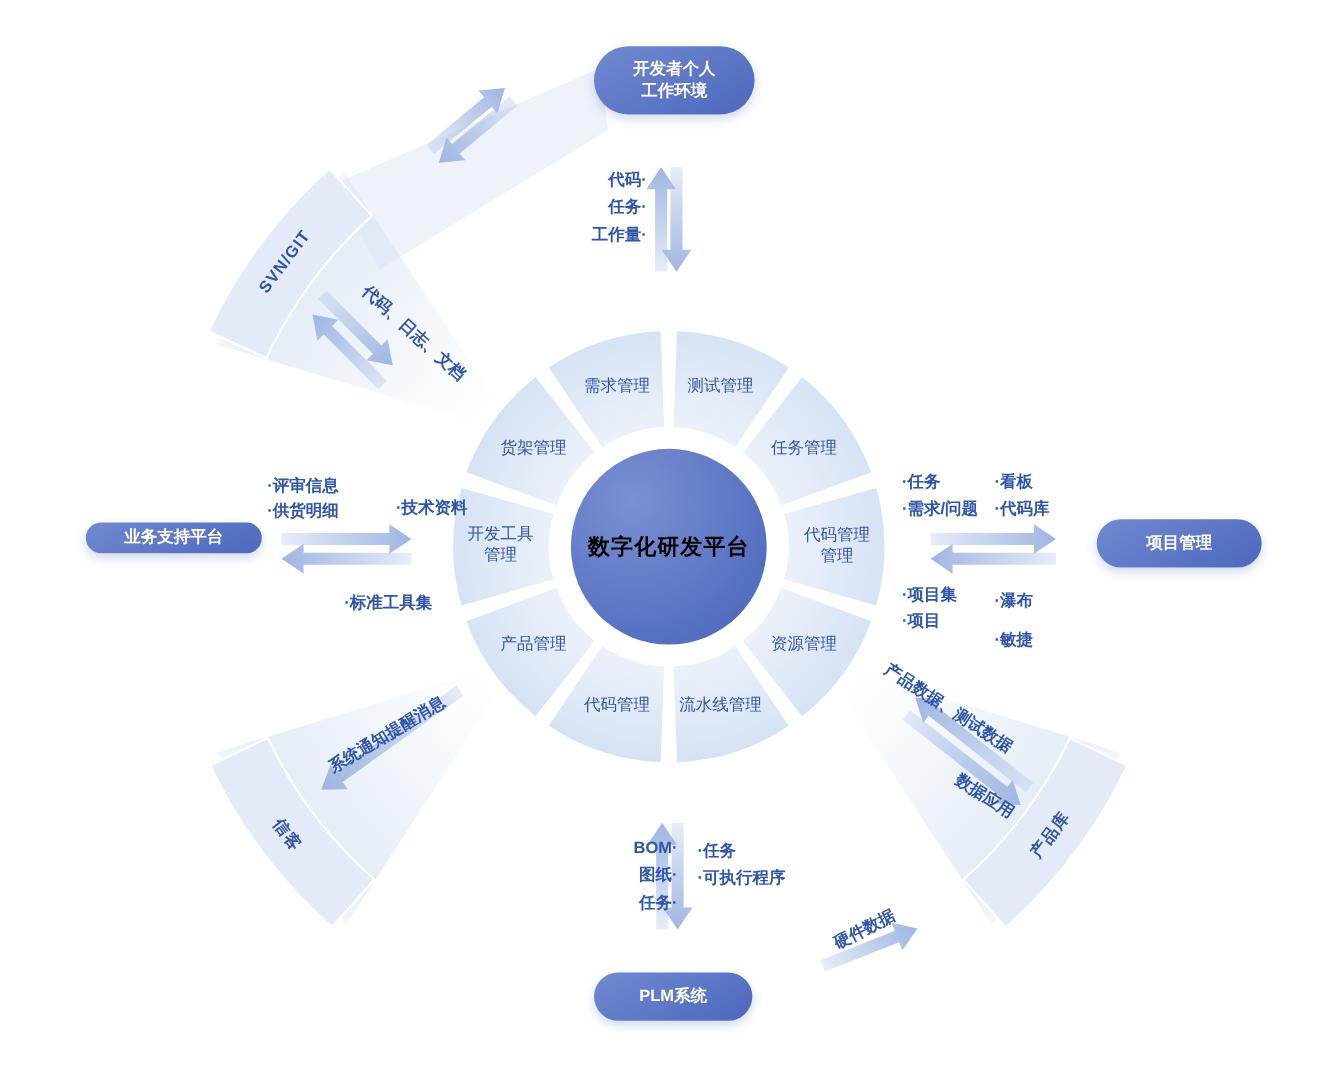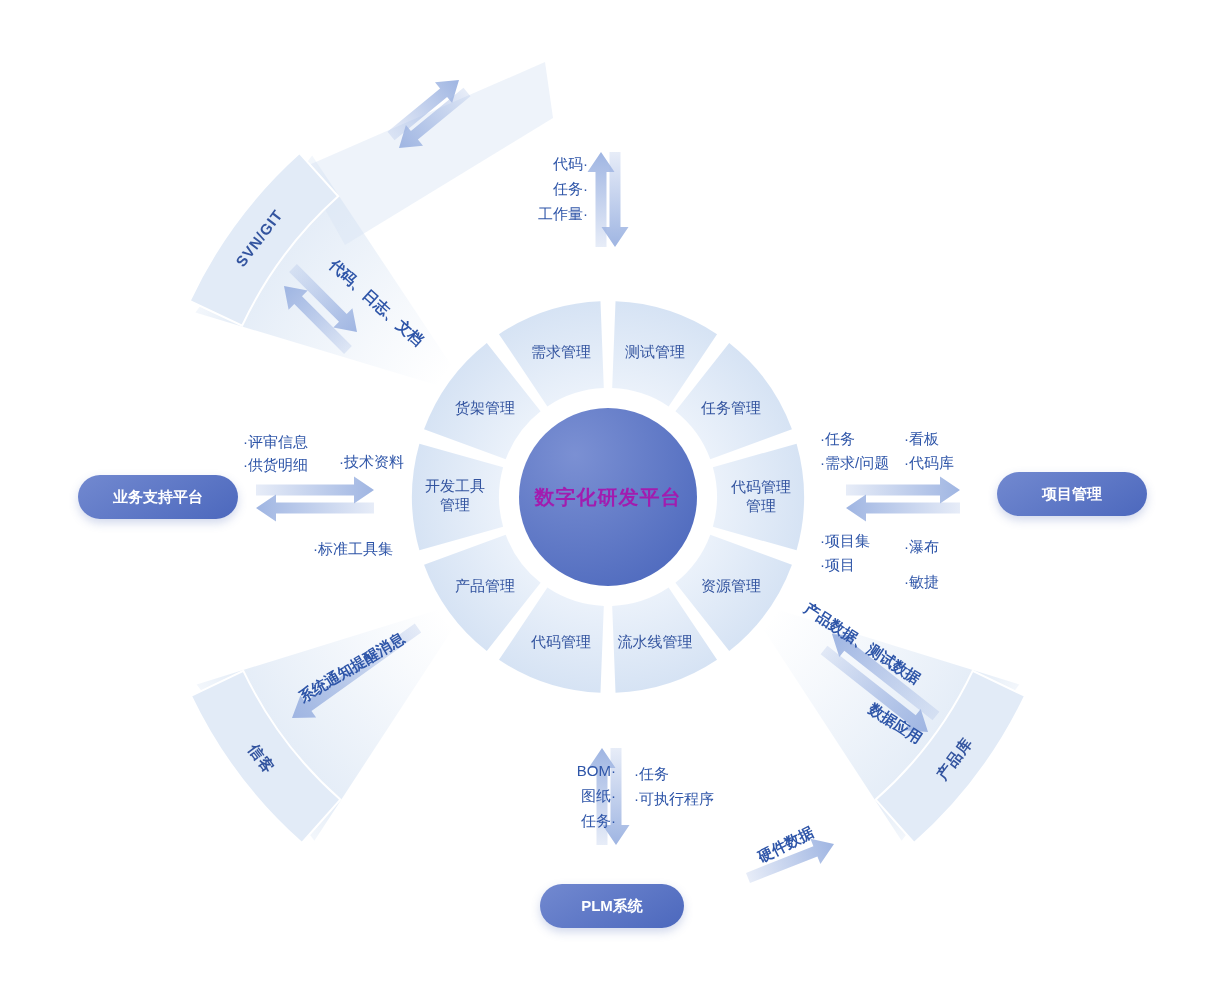--- a/index.html
+++ b/index.html
@@ -4,27 +4,27 @@
 <style>
   html,body{margin:0;padding:0;background:#fff;}
   .canvas{position:relative;width:1213px;height:986px;background:#ffffff;overflow:hidden;
           font-family:"Liberation Sans",sans-serif;}
   #diagram{position:absolute;left:0;top:0;}
   .pill{position:absolute;display:flex;align-items:center;justify-content:center;
         background:linear-gradient(150deg,var(--accent-light,#7289d0),var(--accent,#4c68bd));
         color:var(--pill-text,#fff);font-weight:bold;font-size:15px;line-height:1.35;
         border-radius:999px;text-align:center;white-space:pre-line;
         box-shadow:0 4px 10px rgba(70,100,180,.25);}
-  .center-lbl{position:absolute;transform:translate(-50%,-50%);color:#a21caf;font-weight:bold;
+  .center-lbl{position:absolute;transform:translate(-50%,-50%);color:#000000;font-weight:bold;
         font-size:20px;letter-spacing:1px;white-space:nowrap;}
   .ring-lbl{position:absolute;transform:translate(-50%,-50%);color:var(--ring-text,#33549f);
         font-weight:normal;font-size:15px;line-height:1.25;text-align:center;white-space:pre-line;}
   .band-lbl{position:absolute;color:var(--ring-text,#33549f);font-weight:bold;font-size:15px;
         letter-spacing:1px;white-space:nowrap;}
-  .blk{position:absolute;color:var(--label,#2e55a8);font-weight:normal;font-size:15px;
+  .blk{position:absolute;color:var(--label,#2e55a8);font-weight:bold;font-size:15px;
         line-height:25px;white-space:pre-line;}
   .ta-r{text-align:right;}
   .rot{position:absolute;color:var(--label,#2e55a8);font-weight:bold;font-size:15px;
         white-space:nowrap;}
 </style>
 </head>
 <body>
 
 <div class="canvas" style="--accent: #4c68bd; --accent-light: #7289d0; --pill-text: #ffffff; --label: #2e55a8; --ring-text: #33549f;">
 
@@ -138,21 +138,23 @@
       <polygon points="846.0,495.5 940.0,495.5 940.0,503.5 960.0,490.0 940.0,476.5 940.0,484.5 846.0,484.5" fill="url(#ag8)"></polygon>
       <polygon points="960.0,502.5 866.0,502.5 866.0,494.5 846.0,508.0 866.0,521.5 866.0,513.5 960.0,513.5" fill="url(#ag9)"></polygon>
       <polygon points="607.5,845.0 607.5,768.0 615.5,768.0 602.0,748.0 588.5,768.0 596.5,768.0 596.5,845.0" fill="url(#ag10)"></polygon>
       <polygon points="610.5,748.0 610.5,825.0 602.5,825.0 616.0,845.0 629.5,825.0 621.5,825.0 621.5,748.0" fill="url(#ag11)"></polygon>
       <polygon points="414.8,623.5 305.1,701.9 300.4,695.4 292.0,718.0 316.1,717.4 311.5,710.9 421.2,632.5" fill="url(#ag12)"></polygon>
       <polygon points="820.6,654.3 908.9,723.9 903.9,730.2 928.0,732.0 920.7,709.0 915.7,715.3 827.4,645.7" fill="url(#ag13)"></polygon>
       <polygon points="939.4,711.7 851.1,642.1 856.1,635.8 832.0,634.0 839.3,657.0 844.3,650.7 932.6,720.3" fill="url(#ag14)"></polygon>
       <polygon points="750.0,883.1 817.4,856.5 820.4,863.9 834.0,844.0 810.4,838.8 813.4,846.2 746.0,872.9" fill="url(#ag15)"></polygon>
     </svg>
 
-  <div class="pill" style="left:78px;top:475px;width:160px;height:44px">业务支持平台</div>
+  <div class="pill" style="left:540px;top:42px;width:146px;height:62px">开发者个人
+工作环境</div>
+  <div class="pill" style="left:78px;top:475px;width:160px;height:28px">业务支持平台</div>
   <div class="pill" style="left:997px;top:472px;width:150px;height:44px">项目管理</div>
   <div class="pill" style="left:540px;top:884px;width:144px;height:44px">PLM系统</div>
 
   <div class="band-lbl" style="left:259px;top:238px;transform:translate(-50%,-50%) rotate(-53deg)">SVN/GIT</div>
   <div class="band-lbl" style="left:261px;top:759px;transform:translate(-50%,-50%) rotate(53deg)">信客</div>
   <div class="band-lbl" style="left:955px;top:759px;transform:translate(-50%,-50%) rotate(-53deg)">产品库</div>
 
   <div class="center-lbl" style="left:608px;top:497px">数字化研发平台</div>
 
   <div class="ring-lbl" style="left:655px;top:352px">测试管理</div>
@@ -166,21 +168,21 @@
   <div class="ring-lbl" style="left:455px;top:496px">开发工具
 管理</div>
   <div class="ring-lbl" style="left:485px;top:408px">货架管理</div>
   <div class="ring-lbl" style="left:561px;top:352px">需求管理</div>
 
   <div class="blk ta-r" style="left:488px;top:151px;width:100px">代码·
 任务·
 工作量·</div>
   <div class="blk" style="left:243px;top:430px;line-height:23px">·评审信息
 ·供货明细</div>
-  <div class="blk" style="left:339px;top:450px;line-height:23px">·技术资料</div>
+  <div class="blk" style="left:360px;top:450px;line-height:23px">·技术资料</div>
   <div class="blk" style="left:313px;top:537px;line-height:23px">·标准工具集</div>
   <div class="blk ta-r" style="left:516px;top:758px;width:100px">BOM·
 图纸·
 任务·</div>
   <div class="blk" style="left:634px;top:761px">·任务
 ·可执行程序</div>
   <div class="blk" style="left:820px;top:427px;line-height:24px">·任务
 ·需求/问题</div>
   <div class="blk" style="left:904px;top:427px;line-height:24px">·看板
 ·代码库</div>

